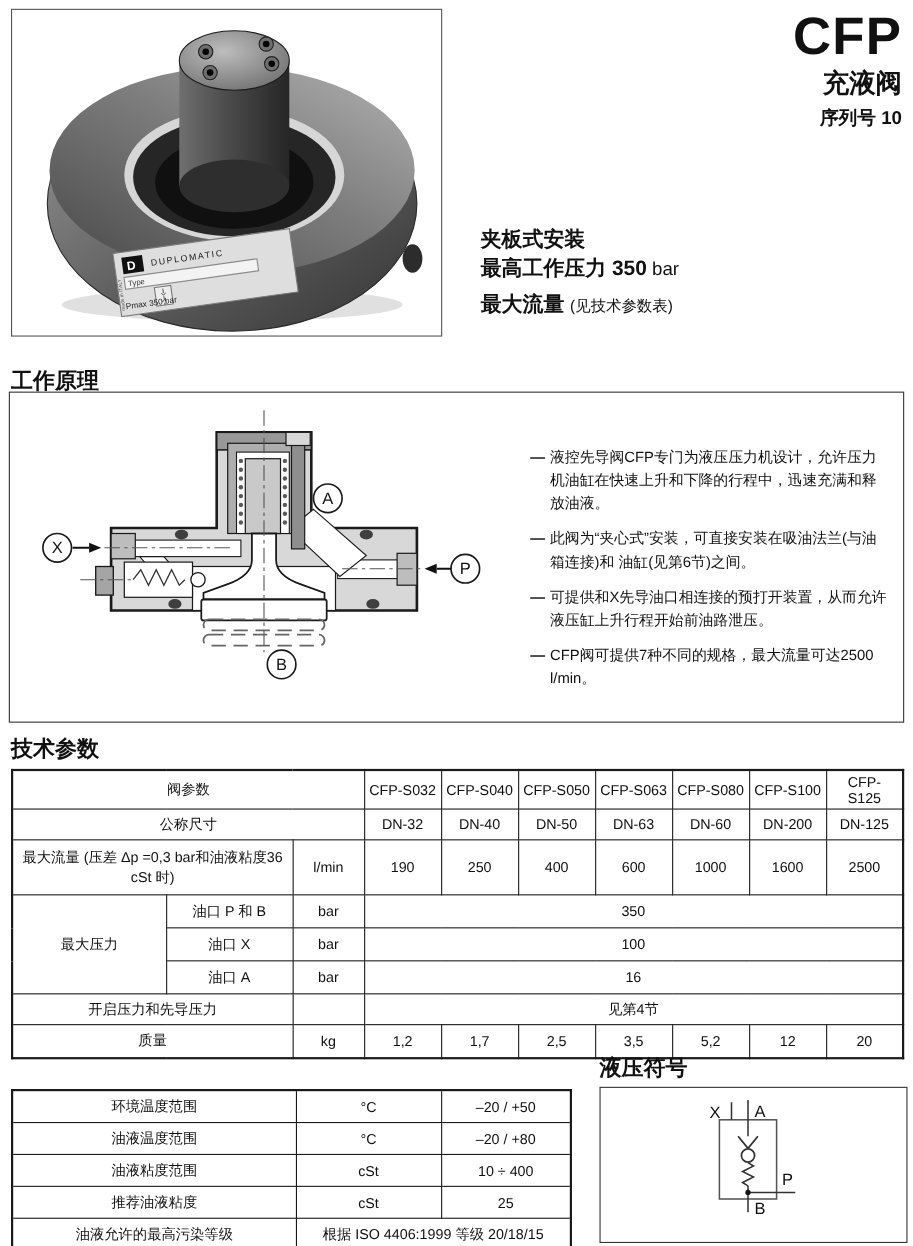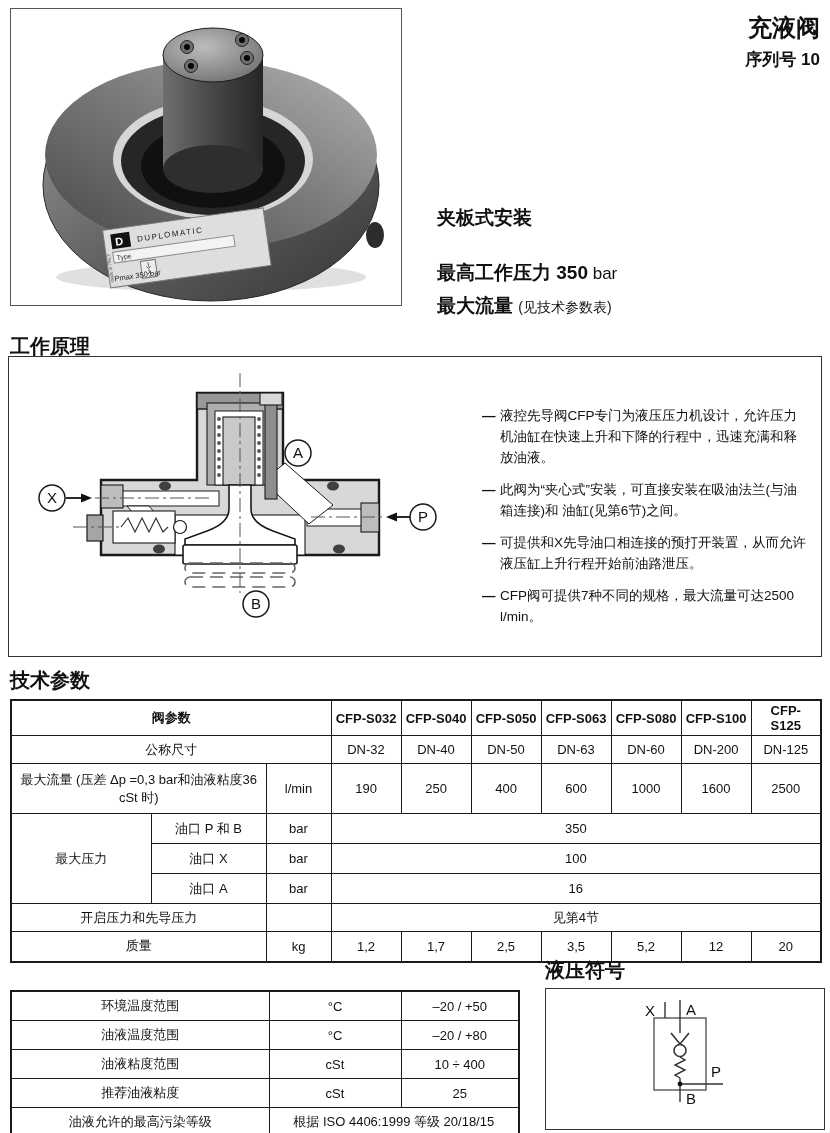--- a/index.html
+++ b/index.html
@@ -12,21 +12,21 @@
 
   
   .brand-block{position:absolute;right:10px;top:10px;text-align:right;}
   .brand-code{font-size:48px;font-weight:bold;line-height:1;letter-spacing:1px;}
   .brand-name{font-size:24px;font-weight:bold;margin-top:2px;}
   .brand-series{font-size:17px;font-weight:bold;margin-top:4px;}
 
   
   .summary{position:absolute;left:437px;top:205px;width:385px;}
   .sum-mounting{font-size:19px;font-weight:bold;}
-  .sum-pressure{margin-top:29px;font-size:19px;font-weight:bold;}
+  .sum-pressure{font-size:19px;font-weight:bold;}
   .sum-pressure .unit{font-size:17px;font-weight:normal;}
   .sum-flow{margin-top:7px;font-size:19px;font-weight:bold;}
   .sum-flow .note{font-size:14px;font-weight:normal;}
 
   .section-heading{position:absolute;font-size:20px;font-weight:bold;}
   .h-wp{left:10px;top:333px;}
   .h-tech{left:10px;top:667px;}
   .h-symbol{left:545px;top:957px;}
 
   
@@ -37,21 +37,21 @@
   .bullet .dash{flex:0 0 18px;font-weight:bold;}
 
   
   table.tech{position:absolute;left:10px;top:699px;width:810px;border-collapse:collapse;
              table-layout:fixed;font-size:13px;border:2px solid #1a1a1a;}
   table.tech td{border:1px solid #1a1a1a;text-align:center;padding:2px 4px;vertical-align:middle;}
   table.fluid{position:absolute;left:10px;top:990px;width:508px;border-collapse:collapse;
               table-layout:fixed;font-size:13px;border:2px solid #1a1a1a;}
   table.fluid td{border:1px solid #1a1a1a;height:26px;text-align:center;padding:1px 21px;vertical-align:middle;}
   td.lab{text-align:left;padding-left:8px;}
-  td.bold{font-weight:bold;}
+  td.bold{font-weight:normal;}
   tr.h28{height:28px;} tr.h30{height:30px;} tr.h50{height:50px;}
 
   
   .symbol-box{position:absolute;left:545px;top:988px;width:278px;height:140px;border:1px solid #333;}
 
   svg text{font-family:"Liberation Sans","DejaVu Sans",sans-serif;}
 </style>
 </head>
 <body>
 
@@ -109,20 +109,21 @@
         <text x="105" y="241.5" font-size="7" fill="#333">Type</text>
         <rect x="128" y="246" width="15" height="17" fill="#ededed" stroke="#777"></rect>
         <path d="M135.5,248 v4 m0,2 l2,-2 m-4,0 l2,2 m0,1 v3 l2,2 m-2,-2 l-2,2 m2,1 v2" stroke="#444" stroke-width="0.8" fill="none"></path>
         <text x="100" y="262" font-size="7.5" fill="#222">Pmax  350  bar</text>
         <text x="99" y="263" font-size="4.5" fill="#555" transform="rotate(-90 99 263)">made in ITALY</text>
       </g>
     </svg>
   </div>
 
   <div class="brand-block">
+    <div class="brand-code">CFP</div>
     <div class="brand-name">充液阀</div>
     <div class="brand-series">序列号 10</div>
   </div>
 
   <div class="summary">
     <div class="sum-mounting">夹板式安装</div>
     <div class="sum-pressure"><span>最高工作压力 </span><span>350</span><span class="unit"> bar</span></div>
     <div class="sum-flow"><span>最大流量 </span><span class="note">(见技术参数表)</span></div>
   </div>
 

